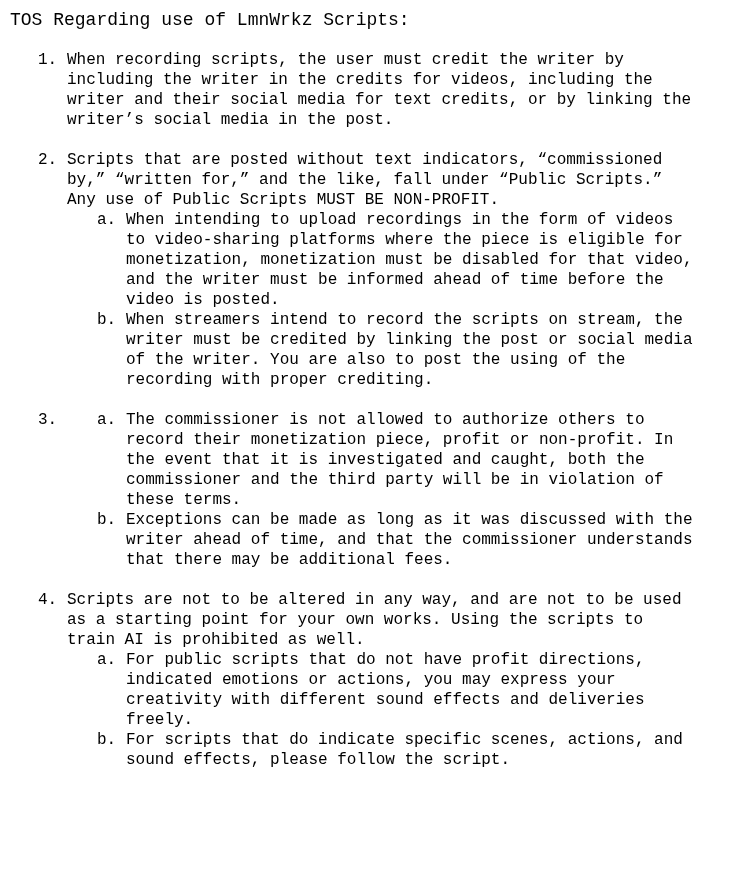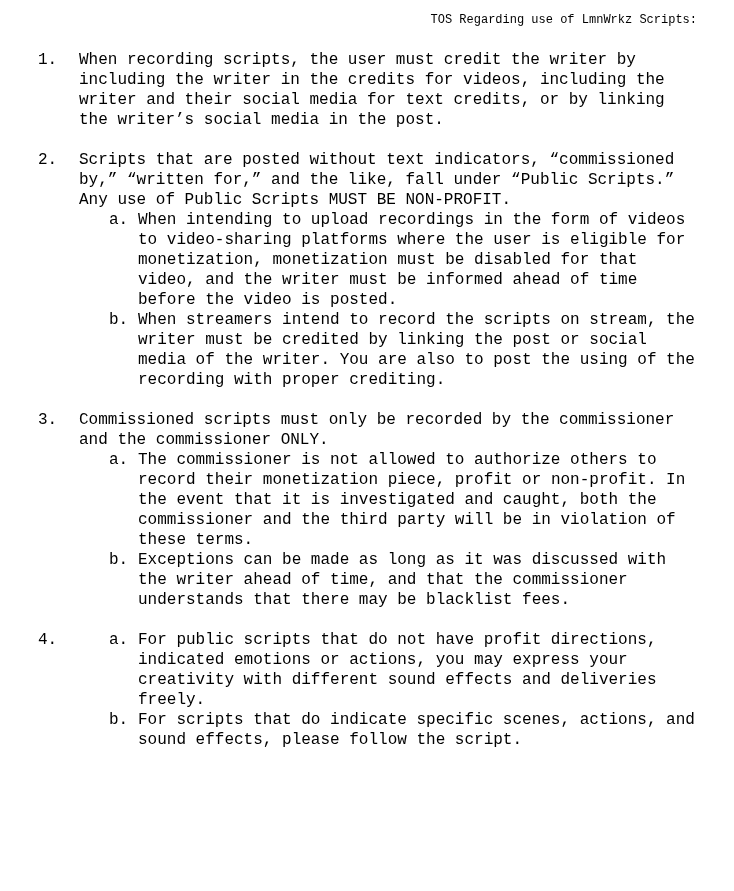--- a/index.html
+++ b/index.html
@@ -11,43 +11,42 @@
     font-family: "Liberation Mono", "DejaVu Sans Mono", monospace;
     font-size: 16px;
     line-height: 20px;
     color: #000000;
   }
   .page {
     width: 687px;
     padding: 10px 10px 11px 10px;
   }
   .title {
-    font-size: 12px;
+    font-size: 18px;
     font-weight: normal;
-    text-align: right;
+    text-align: left;
     margin: 0 0 14px 0;
     line-height: 20px;
   }
   .intro {
     font-weight: bold;
     max-width: 660px;
     margin: 0 0 16px 0;
   }
   .item {
     display: flex;
     margin-left: 28px;
     margin-top: 20px;
   }
   .item > .marker {
     flex: 0 0 29px;
   }
   .item-body {
     flex: 1 1 auto;
     min-width: 0;
-    margin-left: 12px;
   }
   .subitem {
     display: flex;
     margin-left: 30px;
   }
   .subitem > .marker {
     flex: 0 0 29px;
   }
   .marker {
     white-space: pre;
@@ -75,50 +74,50 @@
     </div>
   </div>
 
   <div class="item">
     <span class="marker">2.</span>
     <div class="item-body">
       <div class="item-text"><span>Scripts that are posted without text indicators, “commissioned by,” “written for,” and the like, fall under “Public Scripts.” Any use of Public Scripts </span><span class="b">MUST BE NON-PROFIT.</span></div>
       <div class="sublist">
         <div class="subitem">
           <span class="marker">a.</span>
-          <div class="item-text"><span>When intending to upload recordings in the form of videos to video-sharing platforms where the user is eligible for monetization, monetization must be disabled for that video, and the writer must be informed ahead of time before the video is posted.</span></div>
+          <div class="item-text"><span>When intending to upload recordings in the form of videos to video-sharing platforms where the piece is eligible for monetization, monetization must be disabled for that video, and the writer must be informed ahead of time before the video is posted.</span></div>
         </div>
         <div class="subitem">
           <span class="marker">b.</span>
           <div class="item-text"><span>When streamers intend to record the scripts on stream, the writer must be credited by linking the post or social media of the writer. You are also to post the using of the recording with proper crediting.</span></div>
         </div>
       </div>
     </div>
   </div>
 
   <div class="item">
     <span class="marker">3.</span>
     <div class="item-body">
-      <div class="item-text"><span>Commissioned scripts must only be recorded by the commissioner and the commissioner </span><span class="b">ONLY</span><span>.</span></div>
       <div class="sublist">
         <div class="subitem">
           <span class="marker">a.</span>
           <div class="item-text"><span class="b">The commissioner is not allowed to authorize others to record their monetization piece</span><span>, profit or non-profit. In the event that it is investigated and caught, both the commissioner and the third party will be in violation of these terms.</span></div>
         </div>
         <div class="subitem">
           <span class="marker">b.</span>
-          <div class="item-text"><span>Exceptions can be made as long as it was discussed with the writer ahead of time, and that the commissioner understands that there may be blacklist fees.</span></div>
+          <div class="item-text"><span>Exceptions can be made as long as it was discussed with the writer ahead of time, and that the commissioner understands that there may be additional fees.</span></div>
         </div>
       </div>
     </div>
   </div>
 
   <div class="item">
     <span class="marker">4.</span>
     <div class="item-body">
+      <div class="item-text"><span>Scripts are not to be altered in any way, and are not to be used as a starting point for your own works. Using the scripts to train AI is prohibited as well.</span></div>
       <div class="sublist">
         <div class="subitem">
           <span class="marker">a.</span>
           <div class="item-text"><span>For public scripts that do not have profit directions, indicated emotions or actions, you may express your creativity with different sound effects and deliveries freely.</span></div>
         </div>
         <div class="subitem">
           <span class="marker">b.</span>
           <div class="item-text"><span>For scripts that do indicate specific scenes, actions, and sound effects, please follow the script.</span></div>
         </div>
       </div>

